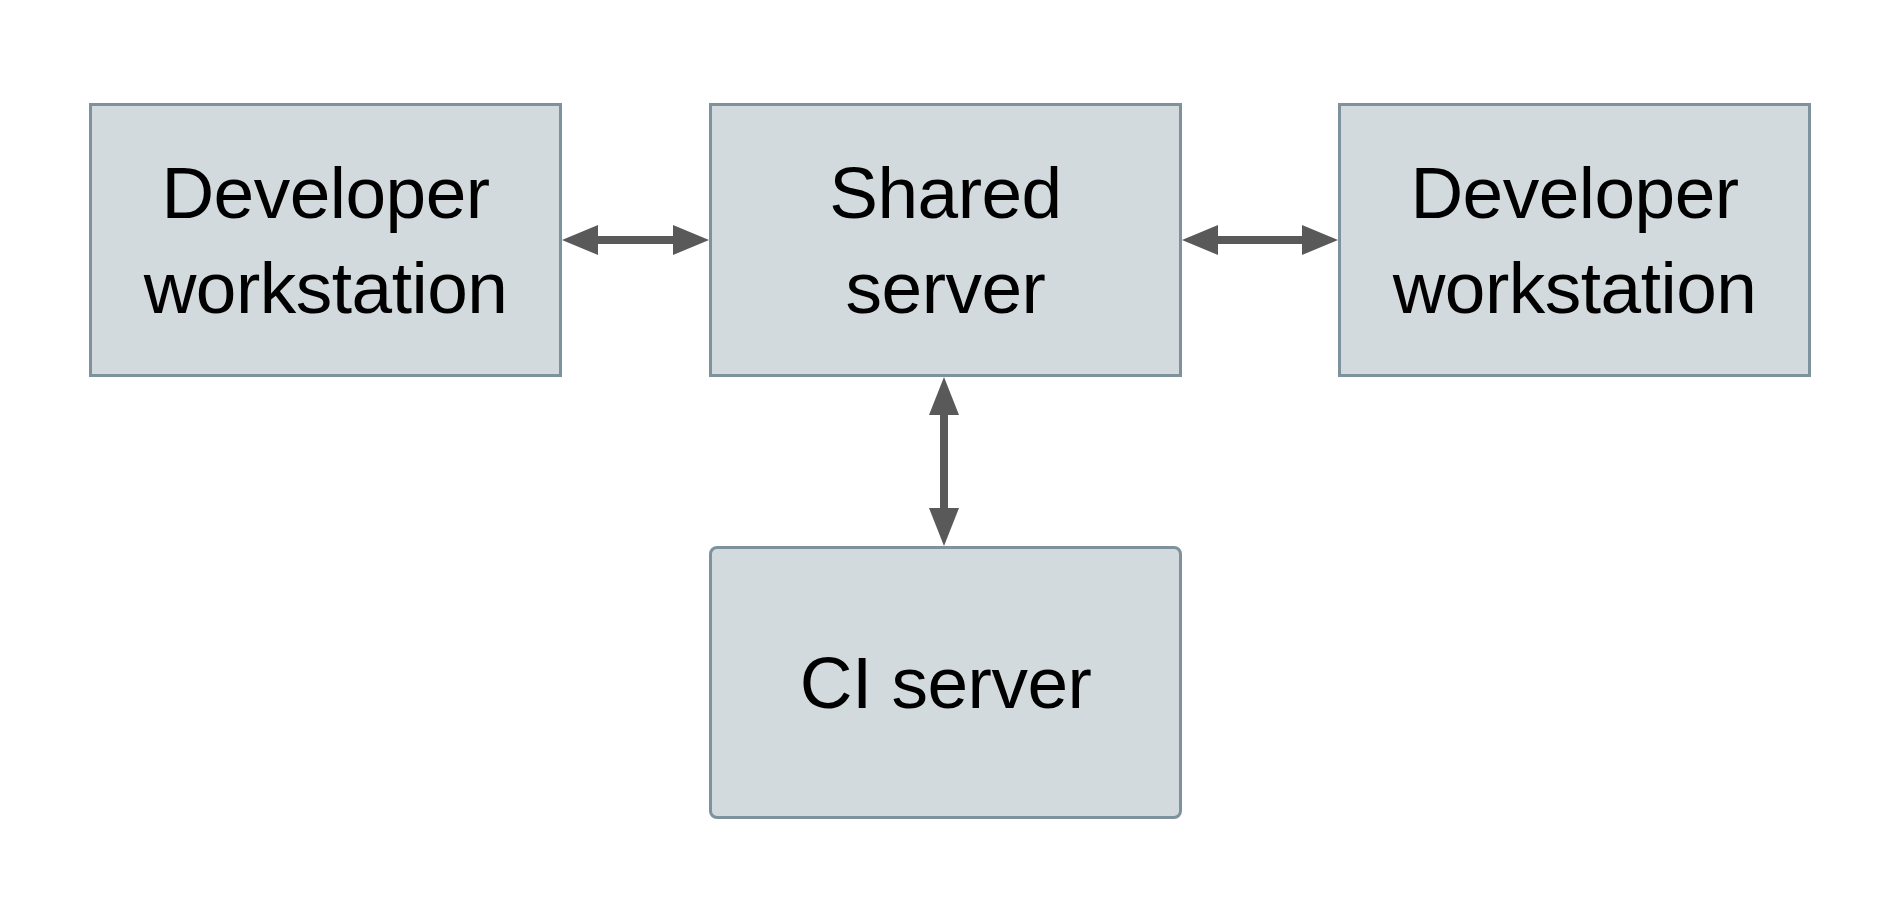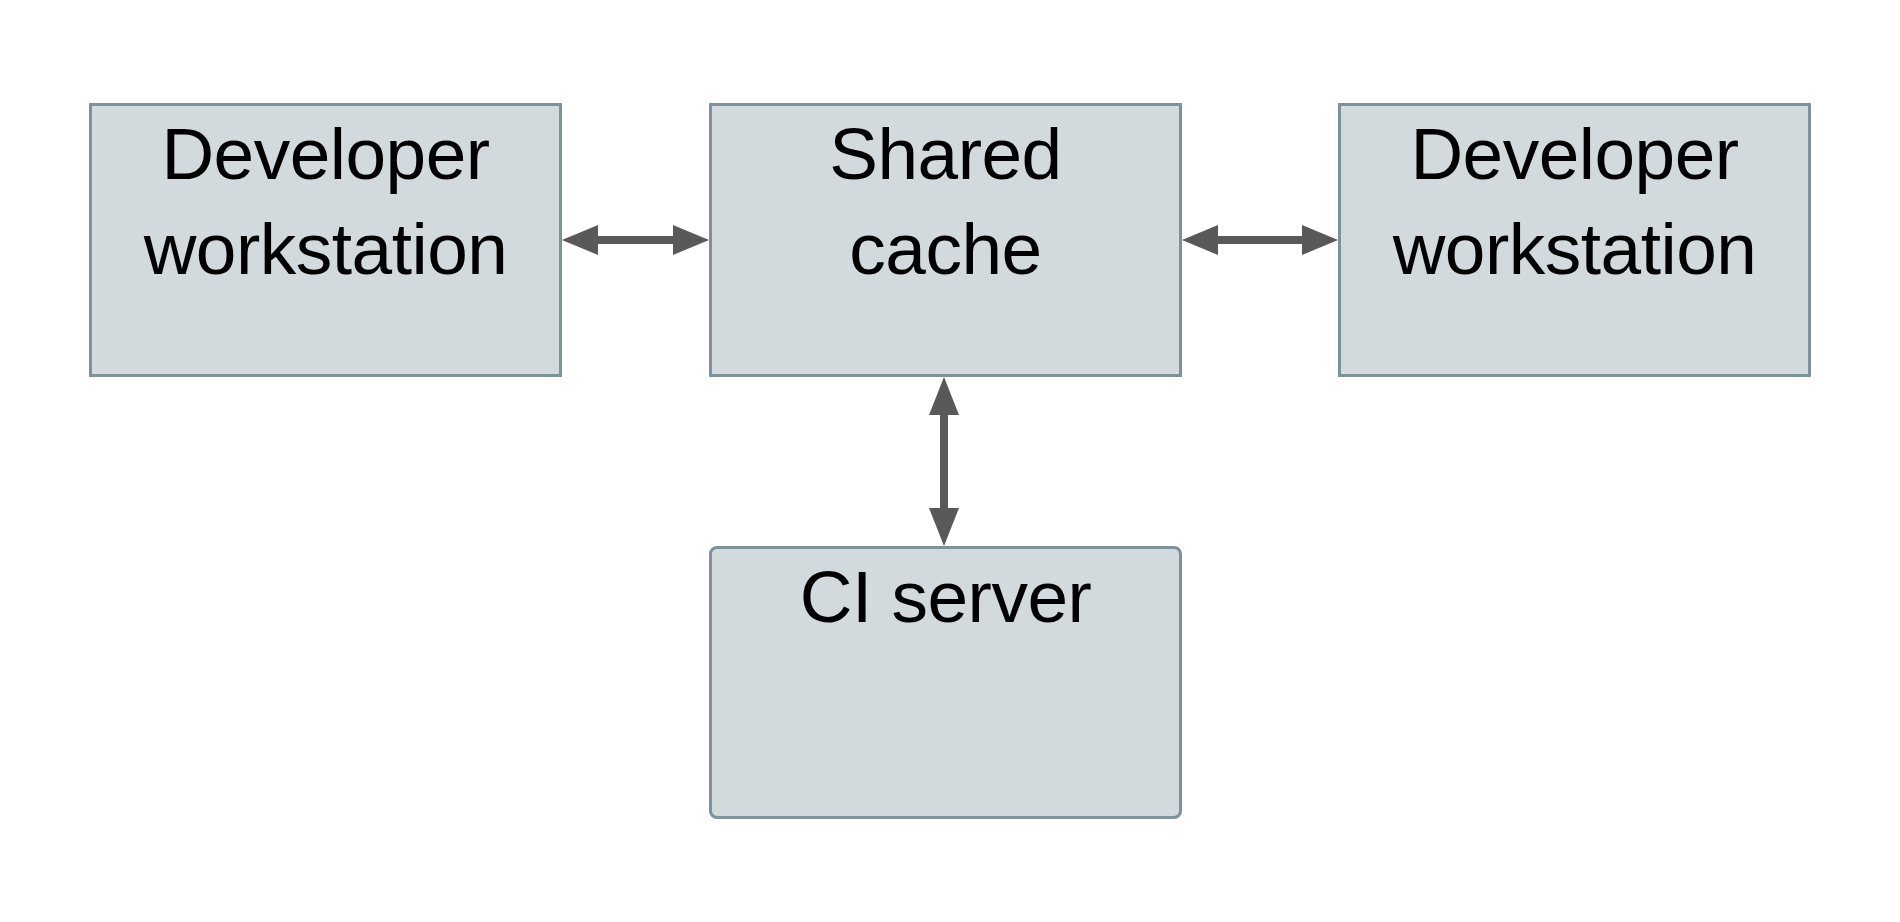--- a/index.html
+++ b/index.html
@@ -19,20 +19,21 @@
   .canvas {
     position: relative;
     width: 1900px; height: 922px;
     background: var(--background);
   }
   .node {
     position: absolute;
     background: var(--node-fill);
     border: 3px solid var(--node-border);
     display: flex;
+    align-items: center;
     justify-content: center;
     text-align: center;
   }
   .node-label {
     font-size: 73px;
     line-height: 95px;
     letter-spacing: -0.5px;
     color: var(--text);
     white-space: pre-line;
   }
@@ -52,21 +53,21 @@
 
 <div class="canvas">
 
   <div class="node" id="node-dev-left">
     <div class="node-label">Developer
 workstation</div>
   </div>
 
   <div class="node" id="node-cache">
     <div class="node-label">Shared
-cache</div>
+server</div>
   </div>
 
   <div class="node" id="node-dev-right">
     <div class="node-label">Developer
 workstation</div>
   </div>
 
   <div class="node" id="node-ci">
     <div class="node-label">CI server</div>
   </div>

